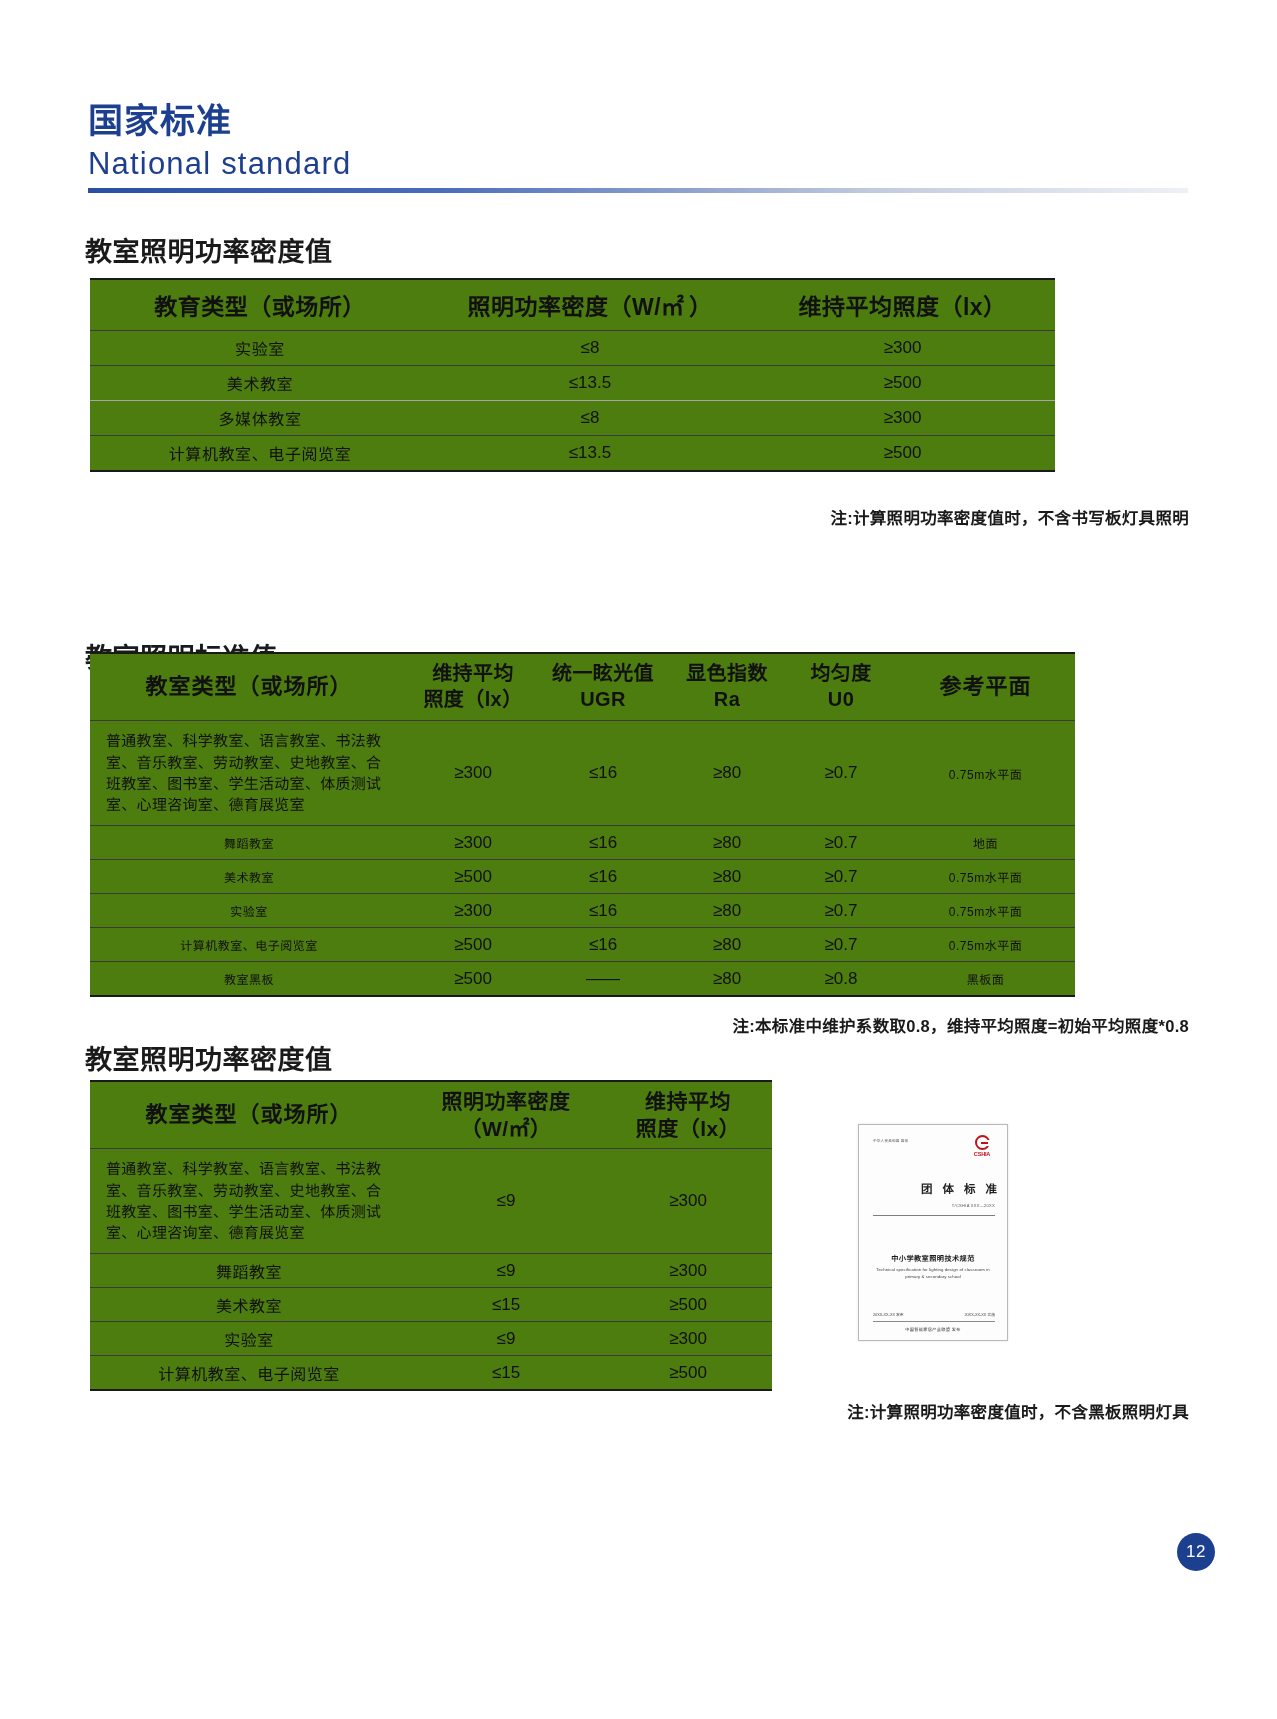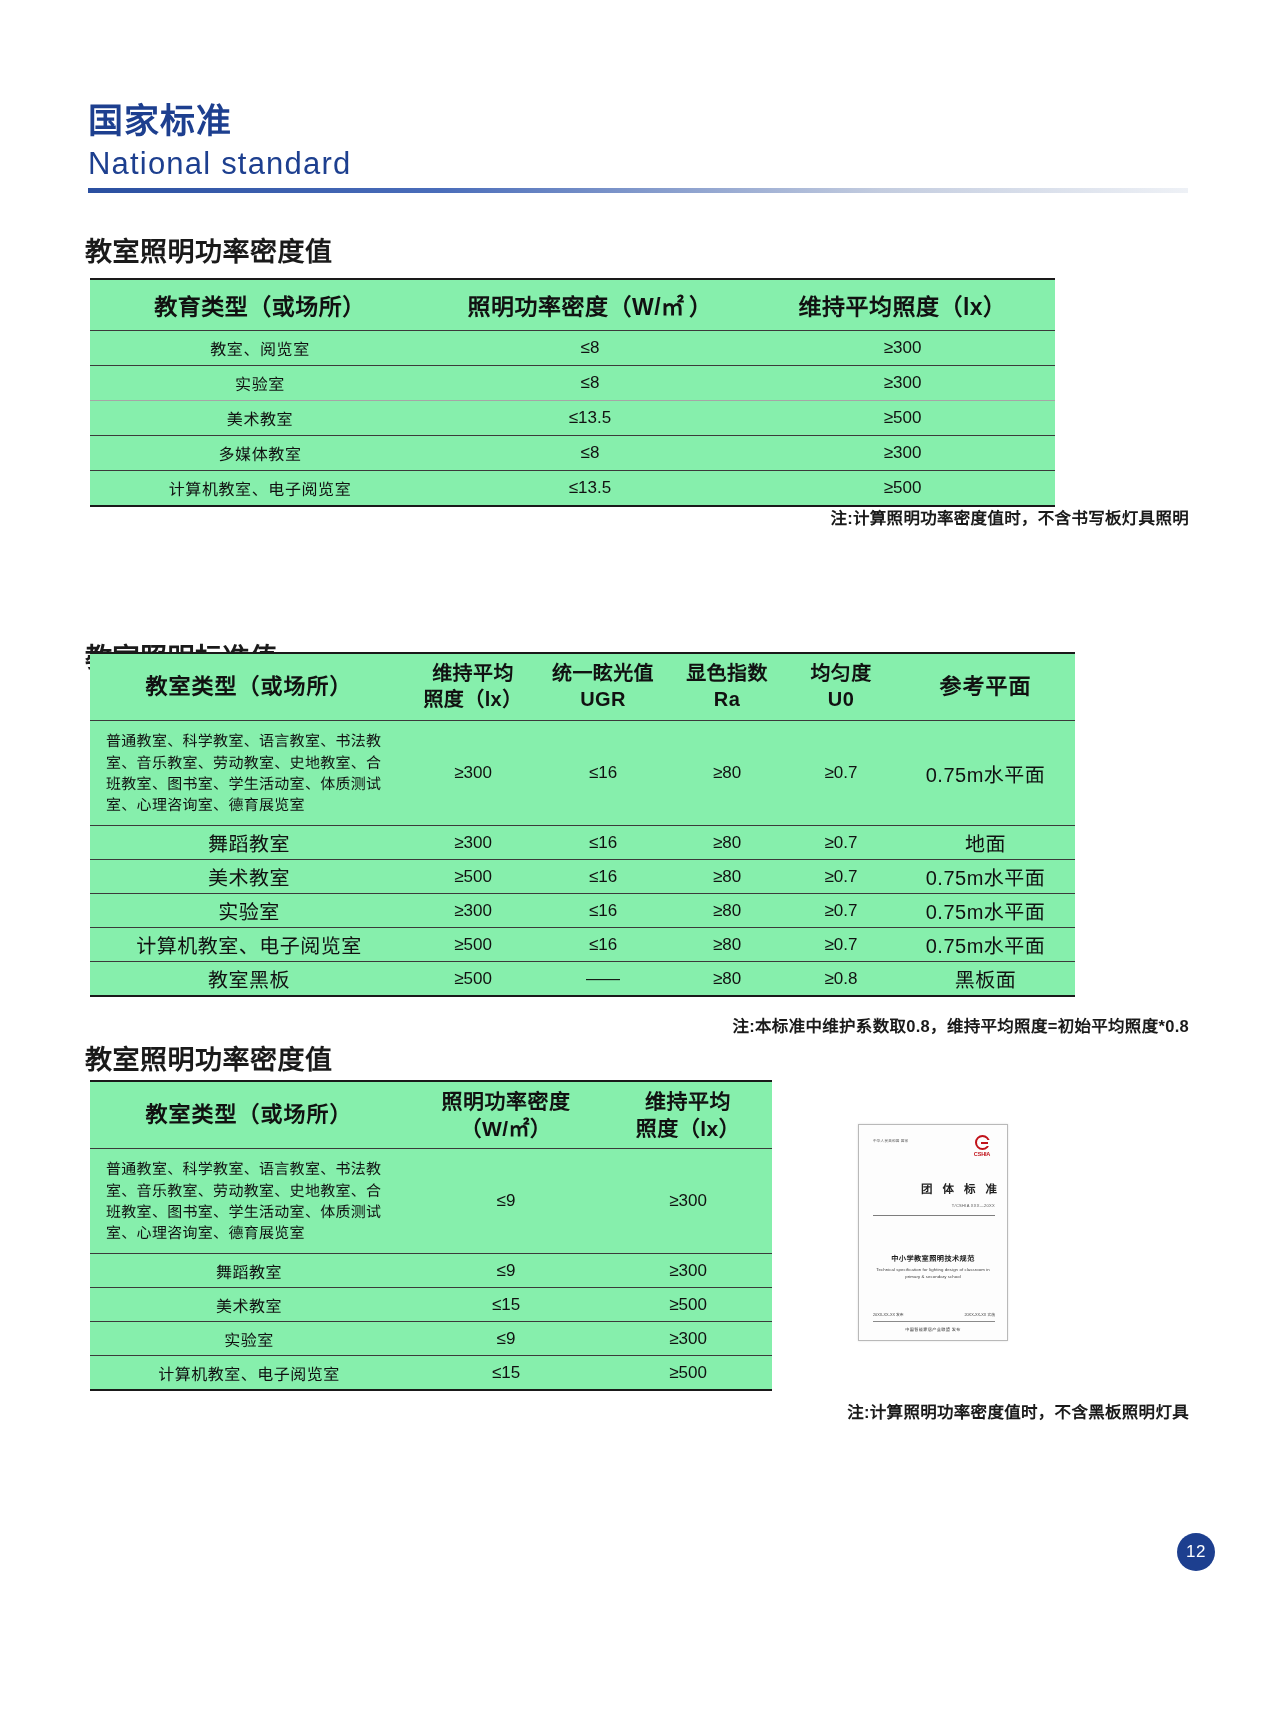--- a/index.html
+++ b/index.html
@@ -69,21 +69,21 @@
     font-weight: bold;
     color: #c1121a;
     letter-spacing: 0.5px;
     white-space: nowrap;
   }
 
   
   table {
     border-collapse: collapse;
     table-layout: fixed;
-    background: #86efac;
+    background: #4d7c0f;
   }
   .tbl {
     position: absolute;
     border-top: 2px solid #1a1a1a;
     border-bottom: 2px solid #1a1a1a;
   }
   .tbl th, .tbl td {
     border-top: 1px solid #3a3a3a;
     padding: 0;
     text-align: center;
@@ -133,21 +133,21 @@
     font-size: 20px;
     line-height: 1.28;
     letter-spacing: 0.4px;
   }
   #table2 thead th.wide {
     font-size: 22px;
     letter-spacing: 1px;
   }
   #table2 tbody td {
     height: 33px;
-    font-size: 20px;
+    font-size: 12px;
     letter-spacing: 0.5px;
   }
   #table2 tbody td.num {
     font-size: 17px;
     letter-spacing: 0;
   }
   #table2 tbody td.blocktext {
     text-align: left;
     padding: 9px 14px 9px 16px;
     font-size: 15px;
@@ -386,25 +386,20 @@
         <col style="width:305px">
       </colgroup>
     <thead>
       <tr>
         <th>教育类型（或场所）</th>
         <th>照明功率密度（W/㎡<sup class="sq">&nbsp;</sup>）</th>
         <th>维持平均照度（lx）</th>
       </tr>
     </thead>
     <tbody>
-      <tr>
-        <td>教室、阅览室</td>
-        <td class="num">≤8</td>
-        <td class="num">≥300</td>
-      </tr>
       <tr>
         <td>实验室</td>
         <td class="num">≤8</td>
         <td class="num">≥300</td>
       </tr>
       <tr>
         <td>美术教室</td>
         <td class="num">≤13.5</td>
         <td class="num">≥500</td>
       </tr>

